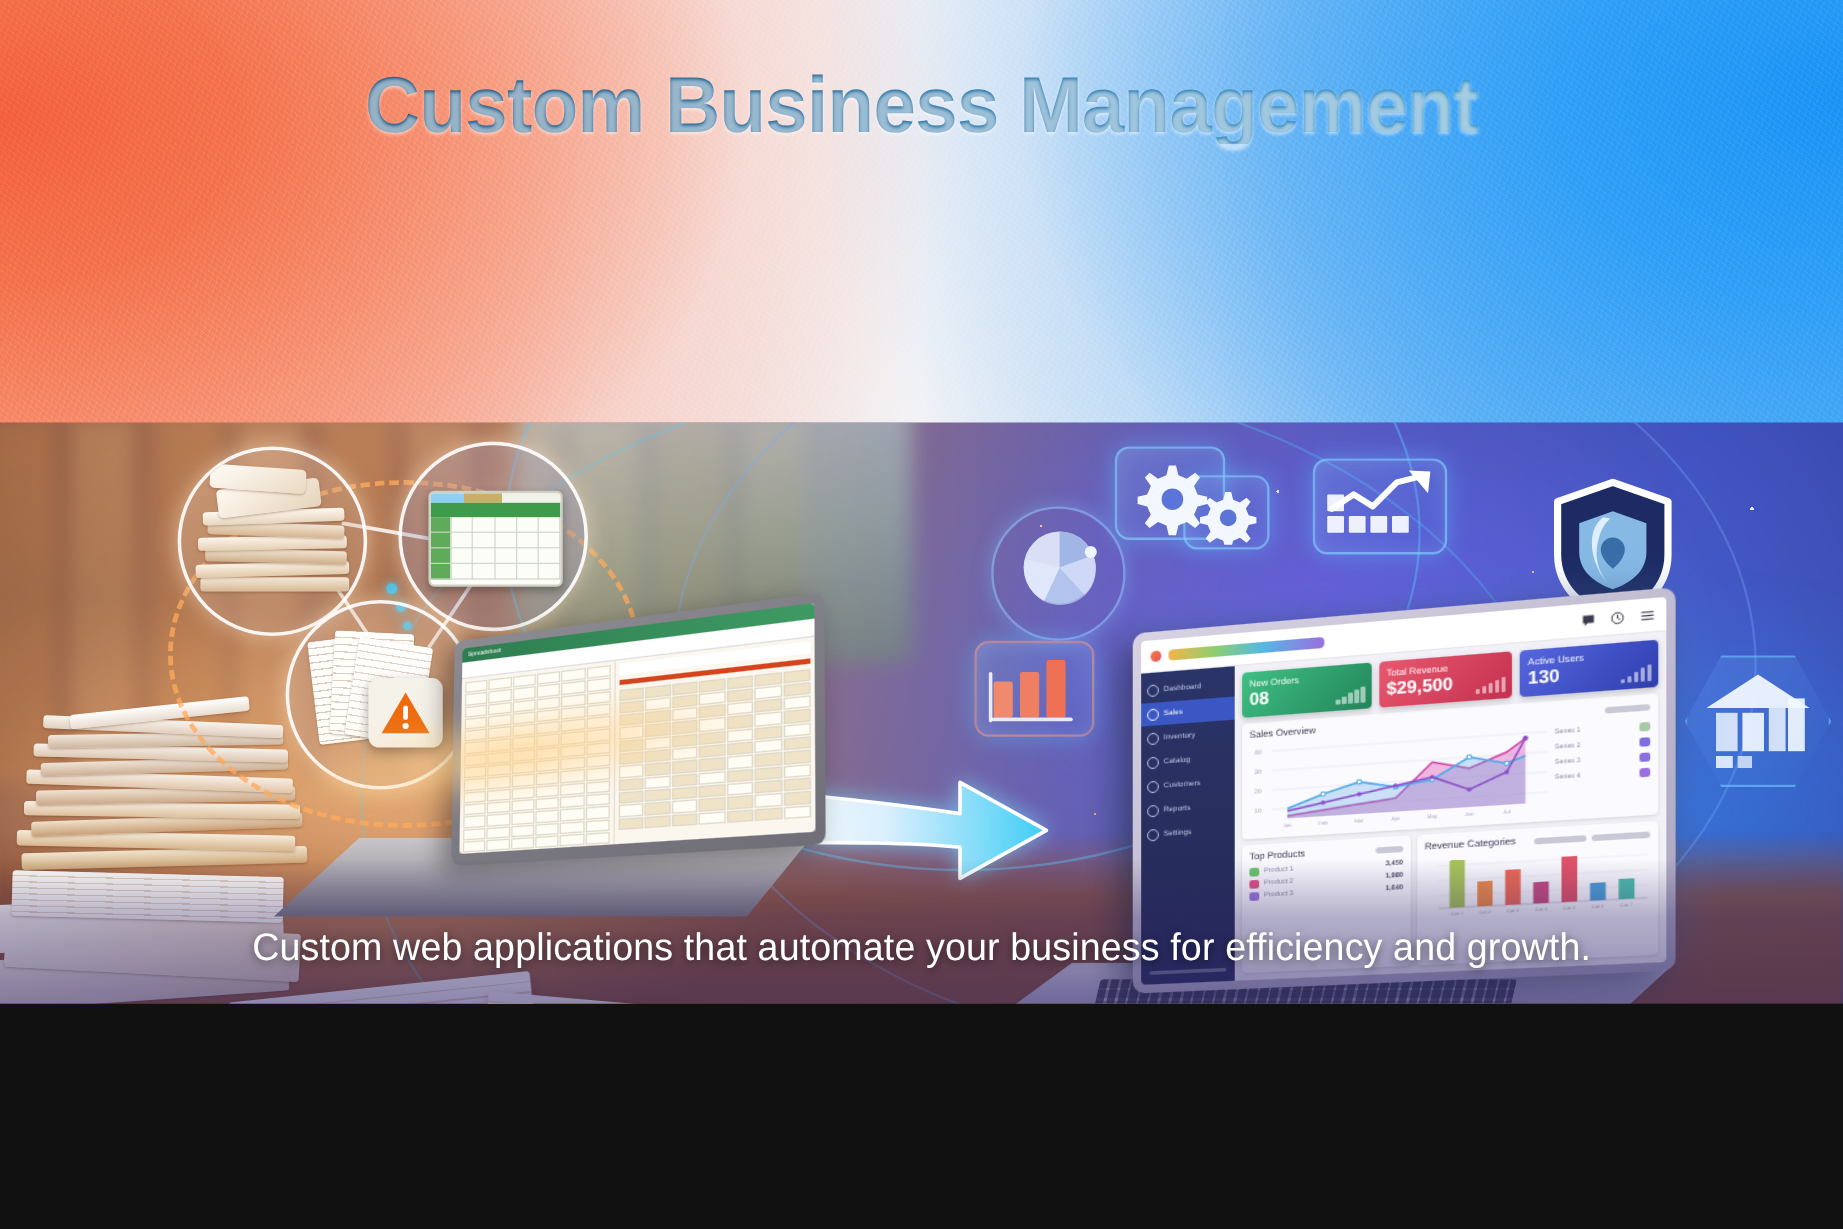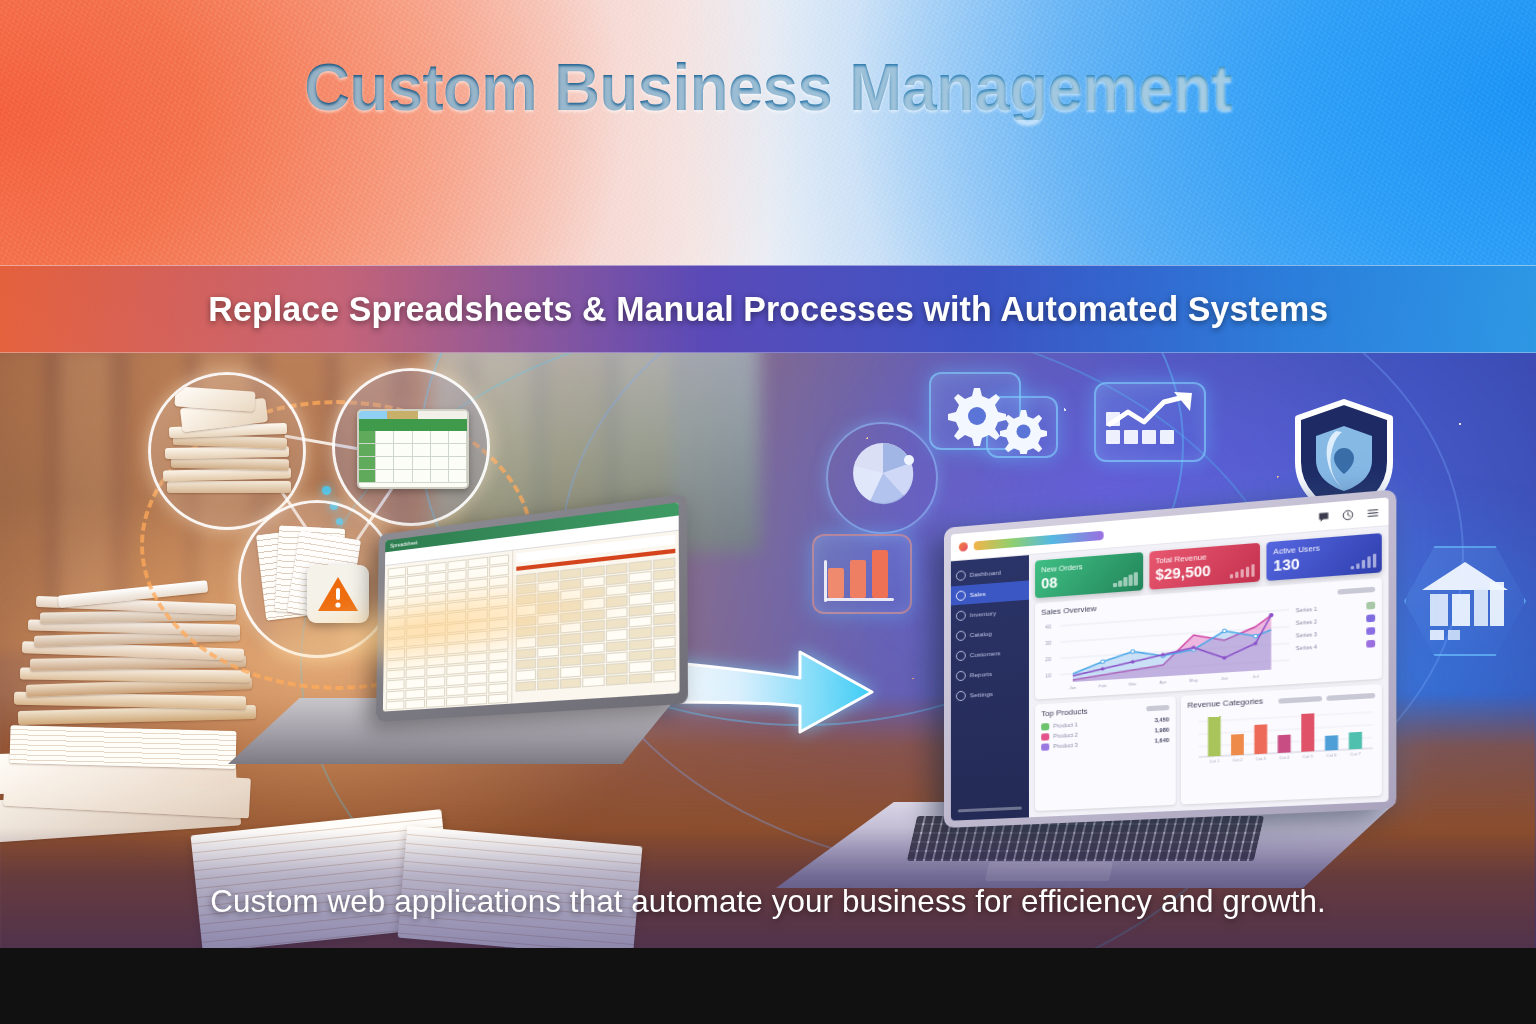--- a/index.html
+++ b/index.html
@@ -1,17 +1,17 @@
 <!DOCTYPE html>
 <html><head>
 <meta charset="utf-8">
 <style>
   html,body{margin:0;padding:0;background:#111;}
   .stage{
-    position:relative;width:1536px;height:948px;overflow:hidden;
+    position:relative;width:1536px;height:836px;overflow:hidden;
     font-family:"Liberation Sans", sans-serif;
   }
 
   
   .bg-base{
     position:absolute;inset:0;
     background:
       radial-gradient(ellipse 70% 90% at 0% 12%, #f4603f 0%, #f4724d 18%, rgba(247,150,120,0.85) 38%, rgba(250,205,195,0.35) 58%, rgba(255,255,255,0) 75%),
       radial-gradient(ellipse 72% 95% at 100% 10%, #1d93f5 0%, #2f9ef7 20%, rgba(90,175,245,0.85) 42%, rgba(170,210,248,0.35) 62%, rgba(255,255,255,0) 78%),
       linear-gradient(90deg,#f3613f 0%, #f7947a 16%, #f6d3cb 32%, #f3f3f6 50%, #bedbf6 66%, #4ca6f4 82%, #1b8ff4 100%);
@@ -304,23 +304,20 @@
     </div>
     <div class="sheet" style="left:196px;top:470px;width:252px;height:118px;background:repeating-linear-gradient(180deg,#fffdf9 0 8px,#e4d3c2 8px 9px);transform:rotate(-6deg);box-shadow:0 4px 10px rgba(60,30,15,.35);filter:blur(.4px);"></div>
     <div class="sheet" style="left:402px;top:484px;width:236px;height:112px;background:repeating-linear-gradient(180deg,#fffdf9 0 8px,#e6d6c6 8px 9px);transform:rotate(5deg);box-shadow:0 4px 10px rgba(60,30,15,.3);filter:blur(.4px);"></div>
 
   </div>
 
   <div class="title-wrap">
     <div class="title-l1">Custom Business Management</div>
   </div>
 
-  <div class="subband">
-    <div class="subband-text">Replace Spreadsheets &amp; Manual Processes with Automated Systems</div>
-  </div>
 
   <div class="dash-orbit" style="left:140px;top:400px;width:386px;height:282px;"></div>
   <div class="dot-trail" style="left:322px;top:486px;opacity:.9;"></div>
   <div class="dot-trail" style="left:330px;top:502px;width:8px;height:8px;"></div>
   <div class="dot-trail" style="left:336px;top:518px;width:7px;height:7px;"></div>
   <div class="c-connector" style="left:284px;top:441px;width:76px;transform:rotate(10deg);"></div>
   <div class="c-connector" style="left:262px;top:510px;width:66px;transform:rotate(56deg);"></div>
   <div class="c-connector" style="left:342px;top:512px;width:66px;transform:rotate(-56deg);"></div>
 
   <div class="circle" style="left:148px;top:372px;width:152px;height:152px;">

